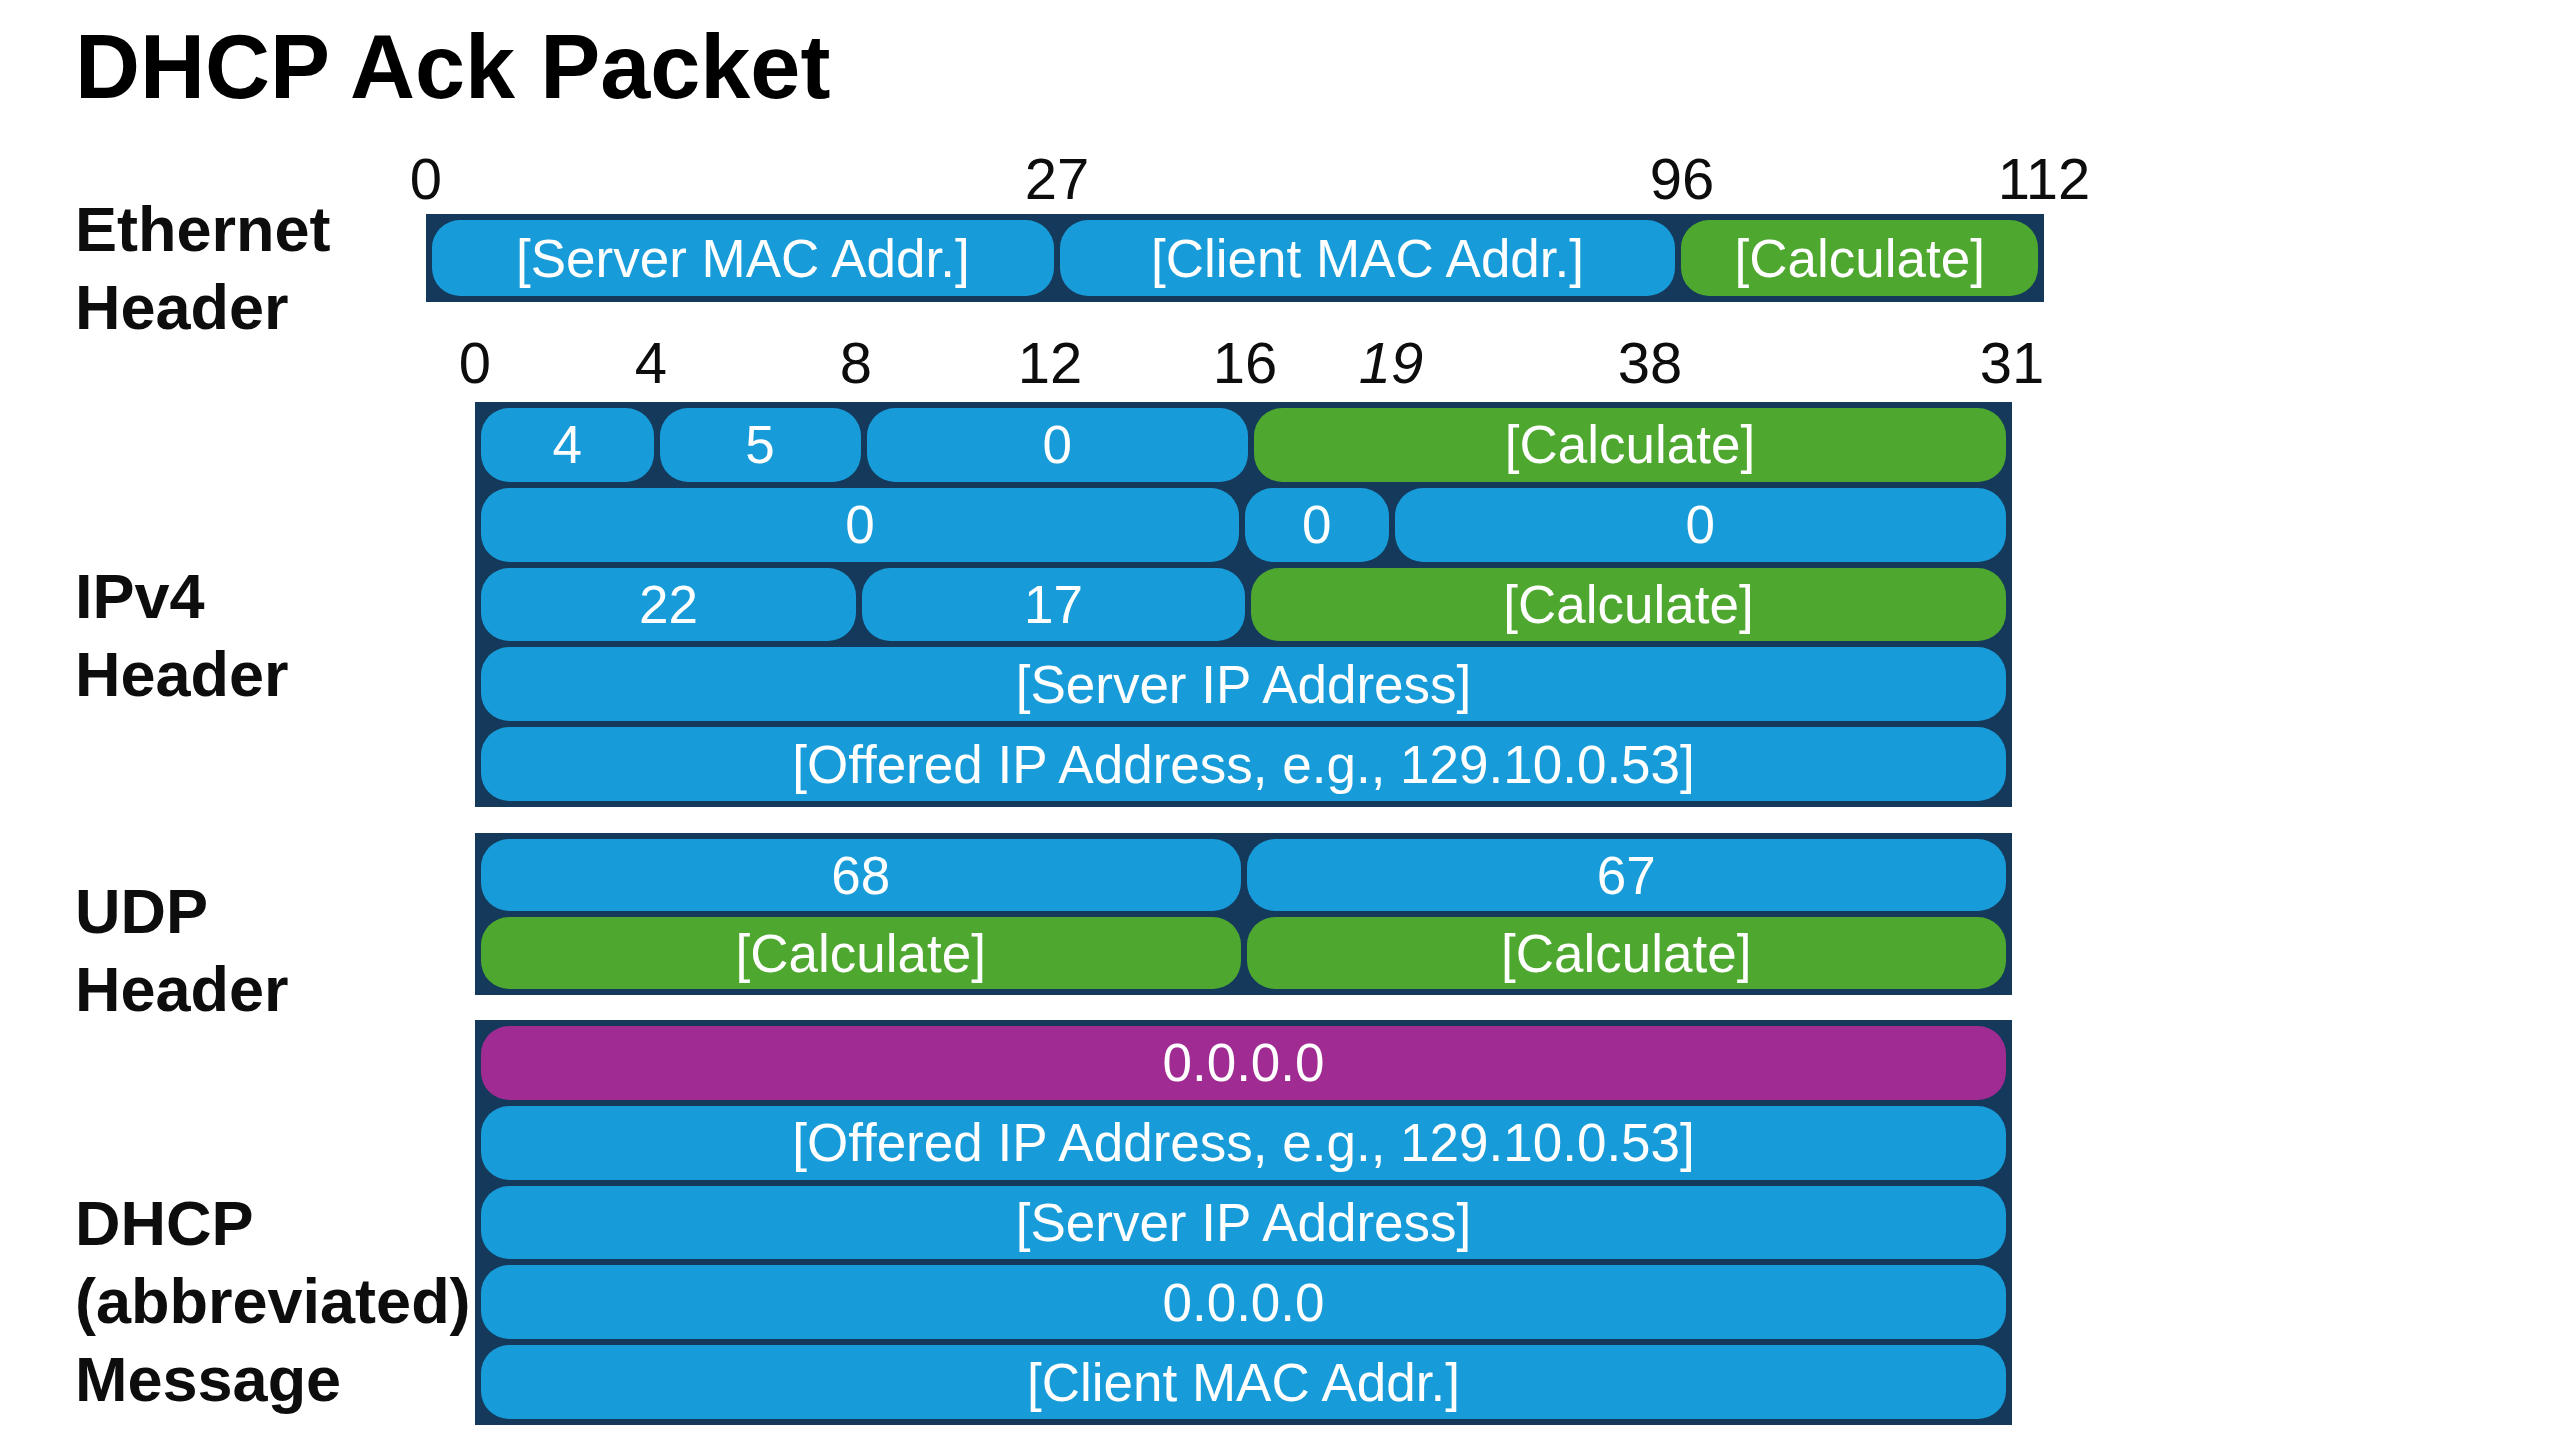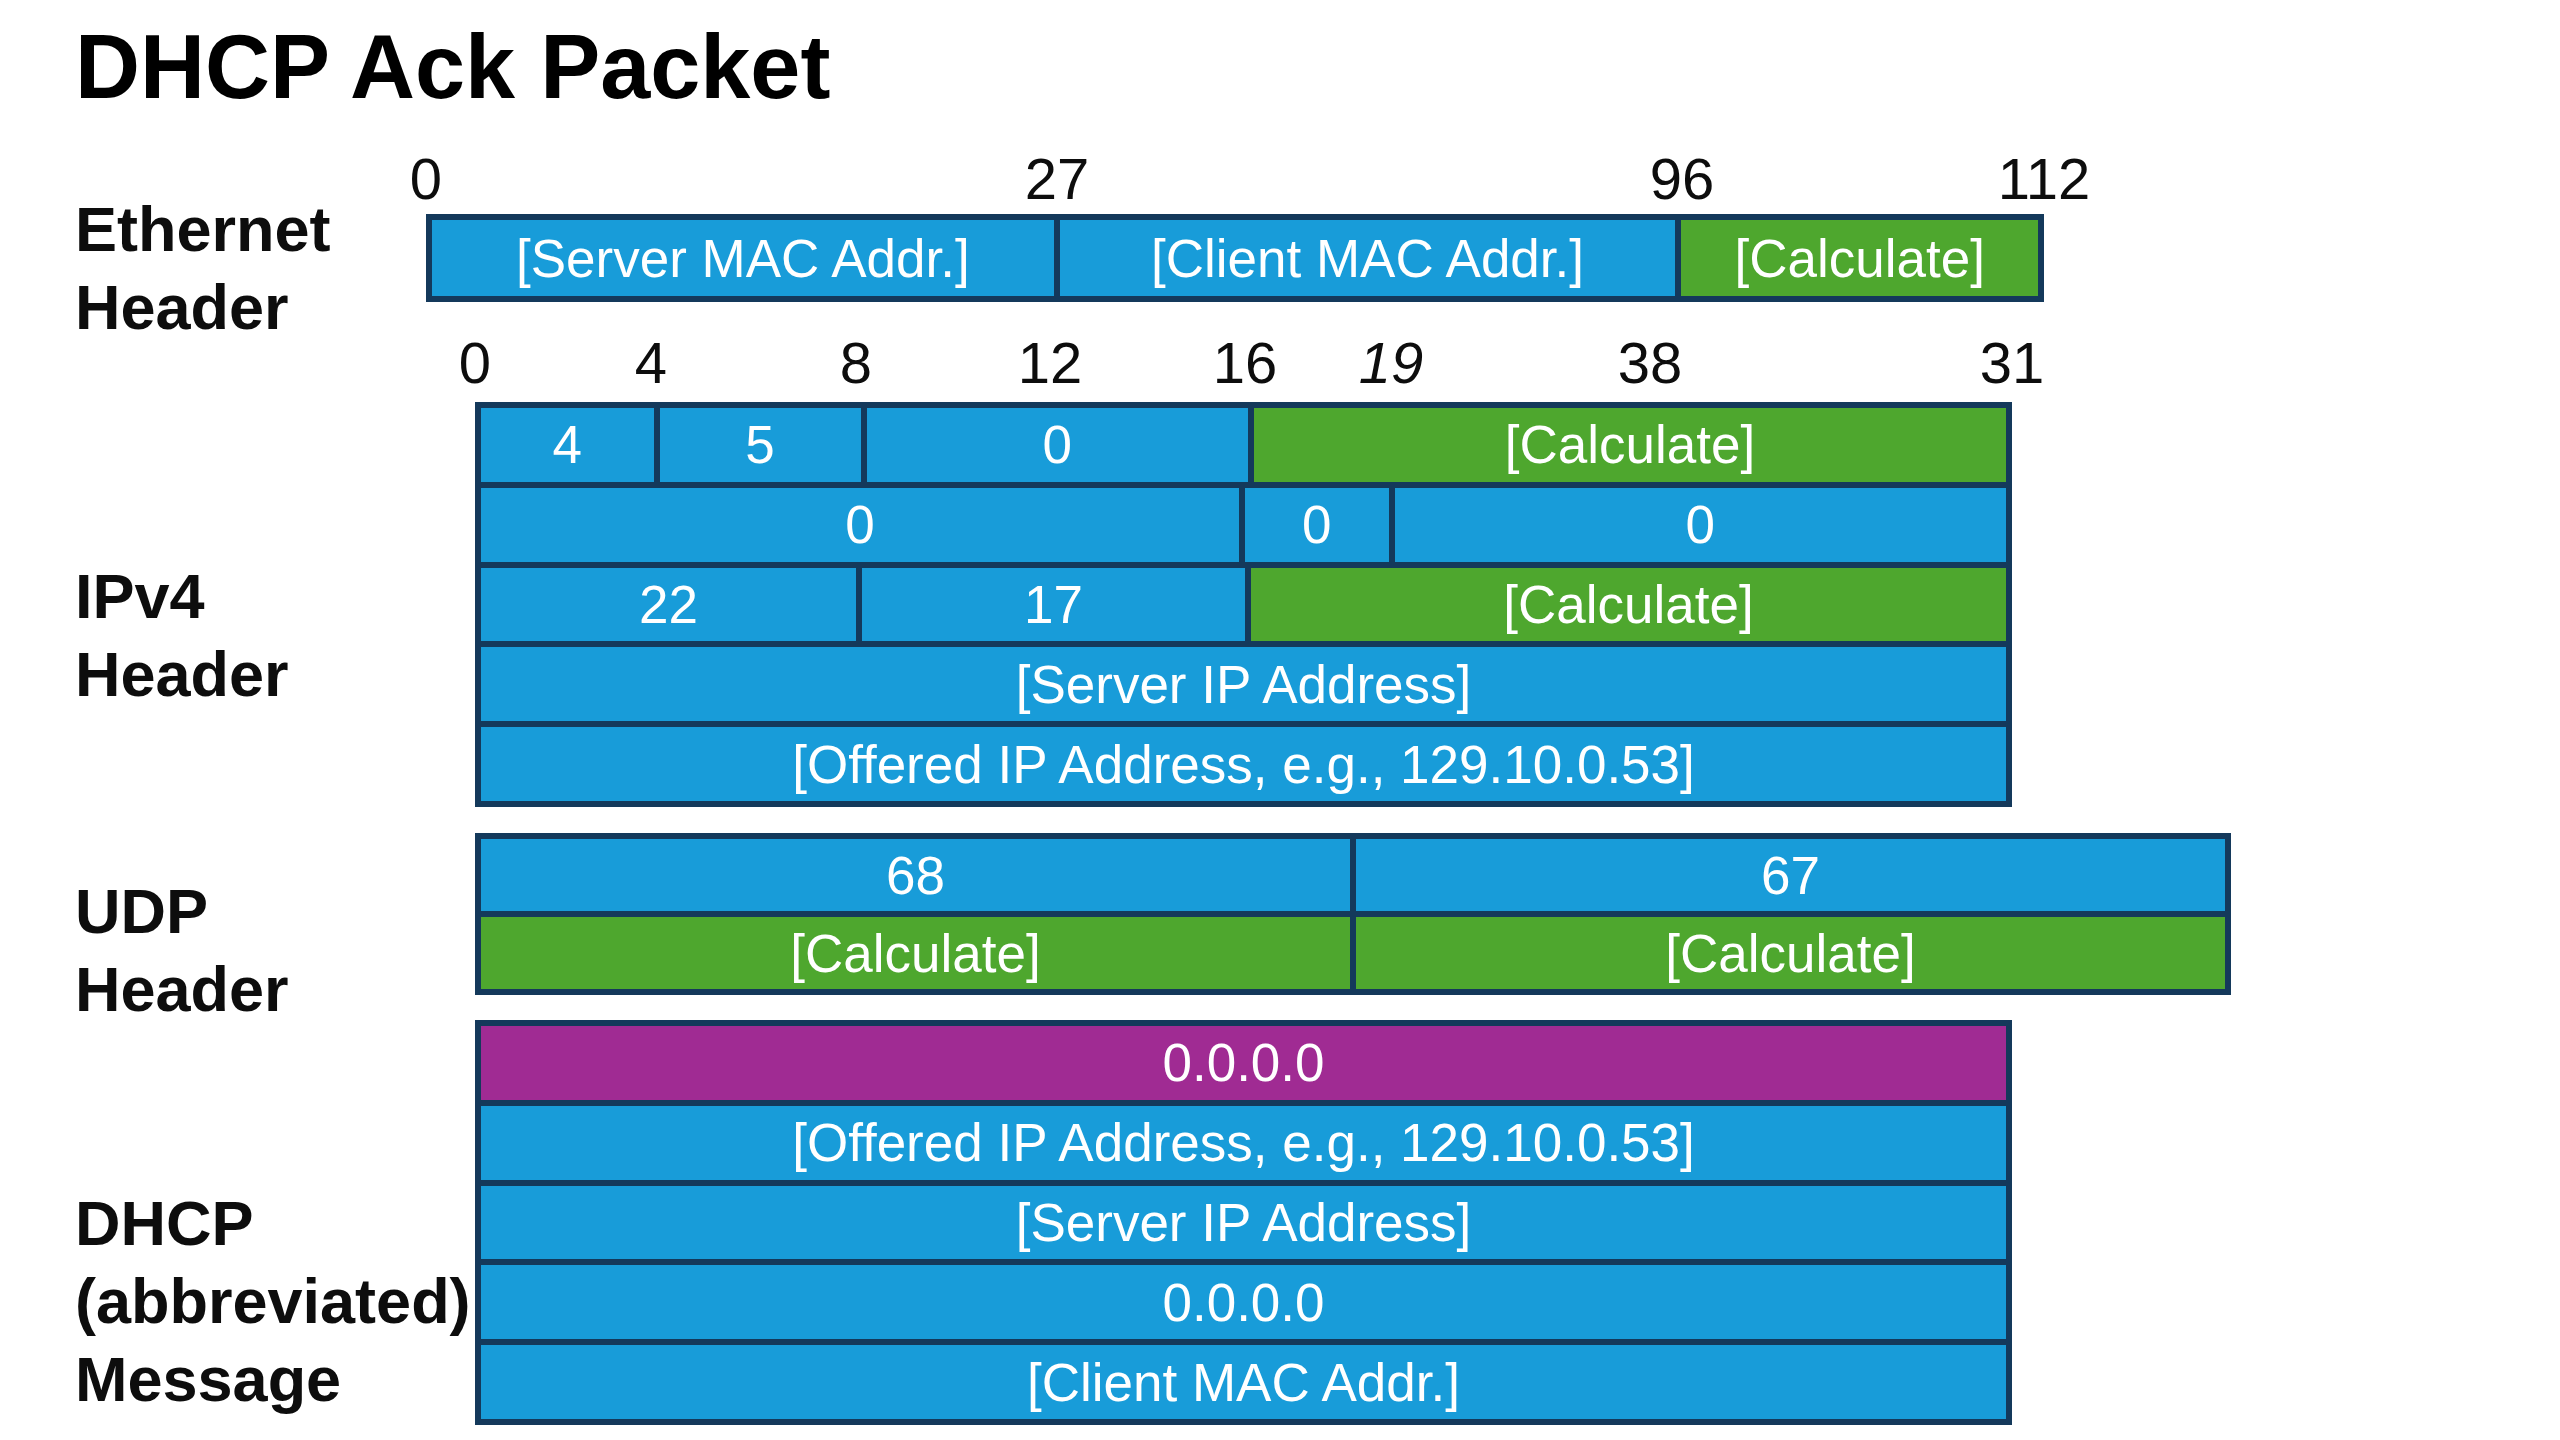--- a/index.html
+++ b/index.html
@@ -27,21 +27,21 @@
     font-size:58px; line-height:58px; color:var(--text_dark); white-space:nowrap;
   }
   .grid {
     position:absolute; background:var(--border);
     padding:6px; display:flex; flex-direction:column; gap:6px;
   }
   .row { display:flex; gap:6px; flex:1 1 0; min-height:0; }
   .cell {
     display:flex; align-items:center; justify-content:center;
     color:var(--text_light); font-size:53px; line-height:1;
-    white-space:nowrap; overflow:hidden;
+    white-space:nowrap; overflow:hidden;border-radius:28px;
   }
   .cell[data-color="blue"]    { background:var(--blue); }
   .cell[data-color="green"]   { background:var(--green); }
   .cell[data-color="magenta"] { background:var(--magenta); }
 </style>
 </head>
 <body>
 
 <div class="title">DHCP Ack Packet</div>
 
@@ -104,21 +104,21 @@
   <div class="row">
     <div class="cell" style="flex:1 1 0;" data-color="blue">[Offered IP Address, e.g., 129.10.0.53]</div>
   </div>
 </div>
 
 <div class="sec-label" style="top:852px;">
   <div>UDP</div>
   <div>Header</div>
 </div>
 
-<div class="grid" style="left:475px; top:833px; width:1756px; height:162px;">
+<div class="grid" style="left:475px; top:833px; width:1537px; height:162px;">
   <div class="row">
     <div class="cell" style="flex:1 1 0;" data-color="blue">68</div>
     <div class="cell" style="flex:1 1 0;" data-color="blue">67</div>
   </div>
   <div class="row">
     <div class="cell" style="flex:1 1 0;" data-color="green">[Calculate]</div>
     <div class="cell" style="flex:1 1 0;" data-color="green">[Calculate]</div>
   </div>
 </div>
 

